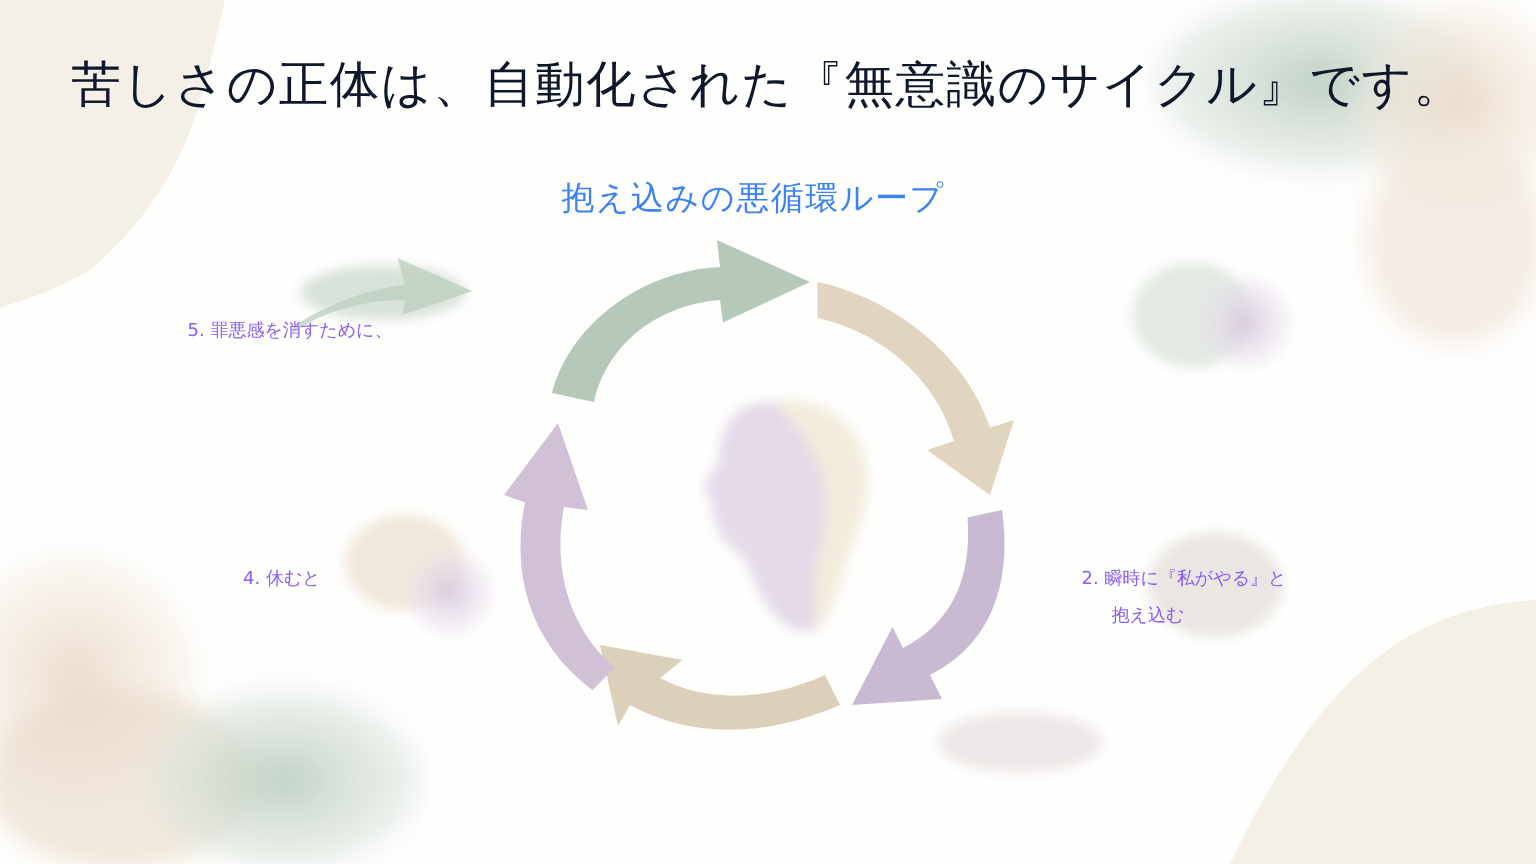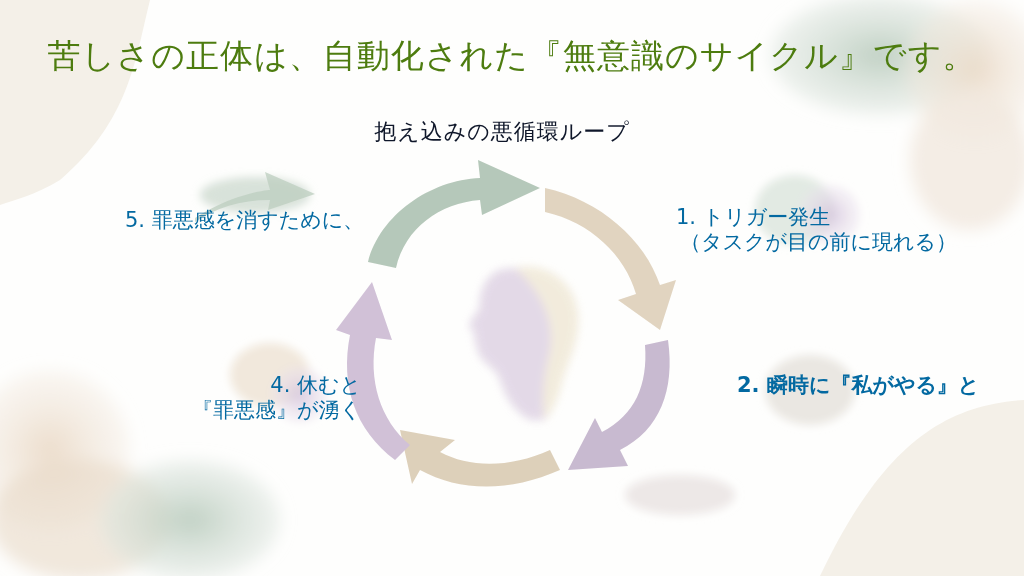--- a/index.html
+++ b/index.html
@@ -18,42 +18,42 @@
       overflow: hidden;
     }
     .title {
       position: absolute;
       left: 0;
       top: 34px;
       width: 1024px;
       text-align: center;
       font-family: "DejaVu Serif", "Liberation Serif", serif;
       font-size: 33px;
-      color: #4d7c0f;
+      color: #0f172a;
       letter-spacing: 1px;
       z-index: 5;
     }
     .subtitle {
       position: absolute;
       left: 0;
       top: 117px;
       width: 1004px;
       text-align: center;
       font-family: "DejaVu Sans", "Liberation Sans", sans-serif;
       font-size: 22px;
-      color: #0f172a;
+      color: #3b82f6;
       letter-spacing: 1px;
       z-index: 5;
     }
     .step {
       position: absolute;
       font-family: "DejaVu Sans", "Liberation Sans", sans-serif;
-      font-size: 21px;
+      font-size: 12px;
       line-height: 25px;
-      color: #0369a1;
+      color: #8b5cf6;
       z-index: 5;
       white-space: nowrap;
     }
     .step .line2 { display: block; }
     .cycle-svg {
       position: absolute;
       left: 0;
       top: 0;
       z-index: 3;
     }
@@ -129,32 +129,28 @@
     <g opacity="0.8" filter="url(#soft)">
       <path d="M500,270 C485,275 478,295 480,308 C475,315 468,322 470,328 C475,332 476,335 474,340 C478,345 476,350 480,356 C486,366 496,368 500,380 C505,395 512,410 530,420 L545,420 C540,400 545,380 555,360 C570,335 568,300 545,280 C530,268 515,266 500,270 Z" fill="#ddd0e2"></path>
       <path d="M515,268 C545,262 575,280 578,315 C580,345 565,365 560,390 C555,405 550,415 545,420 C540,395 545,370 550,350 C555,320 540,290 515,268 Z" fill="#efe7d4"></path>
     </g>
   </svg>
 
   <div class="title">苦しさの正体は、自動化された『無意識のサイクル』です。</div>
 
   <div class="subtitle">抱え込みの悪循環ループ</div>
 
-  <div class="step" style="left:676px; top:205px;">
-    <span>1. トリガー発生</span>
-    <span class="line2" style="padding-left:4px;">（タスクが目の前に現れる）</span>
-  </div>
 
-  <div class="step" style="left:737px; top:373px;font-weight:bold;">
+  <div class="step" style="left:721px; top:373px;">
     <span>2. 瞬時に『私がやる』と</span>
+    <span class="line2" style="padding-left:20px;">抱え込む</span>
   </div>
 
 
   <div class="step" style="left:162px; top:373px;text-align:right;">
     <span>4. 休むと</span>
-    <span class="line2" style="padding-left:30px;">『罪悪感』が湧く</span>
   </div>
 
   <div class="step" style="left:125px; top:208px;">
     <span>5. 罪悪感を消すために、</span>
   </div>
 
 </div>
 
 </body></html>

